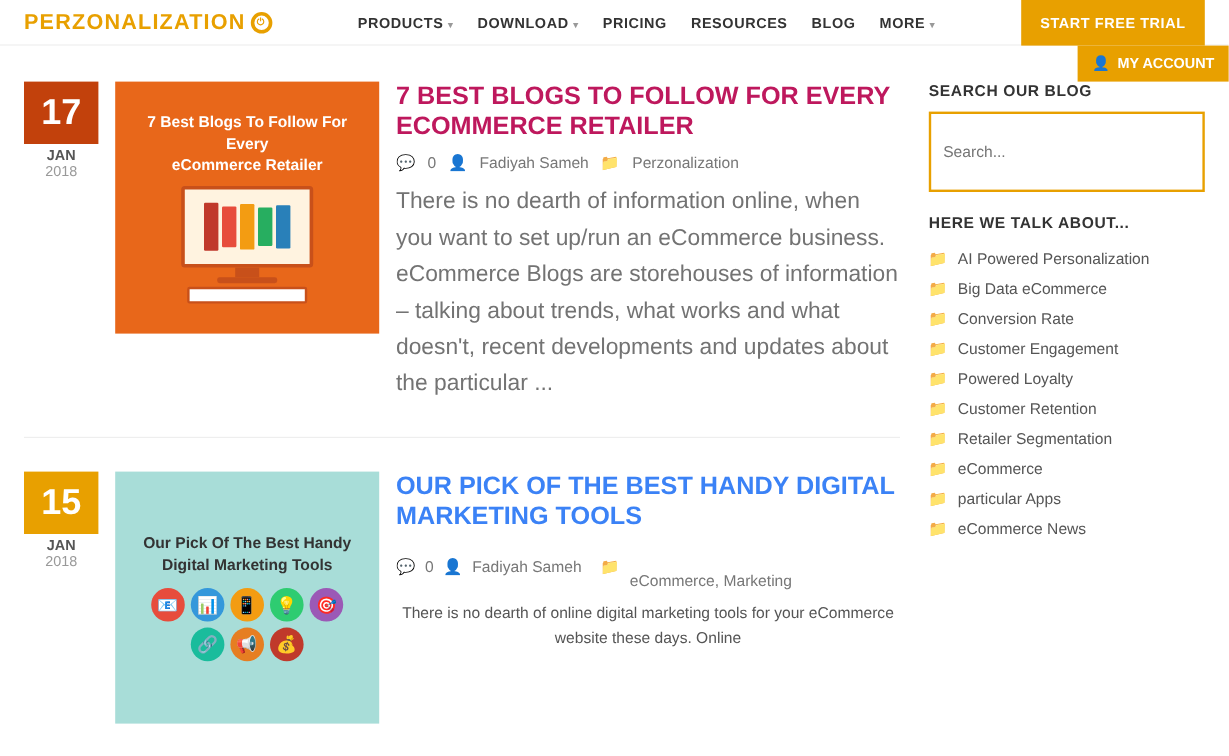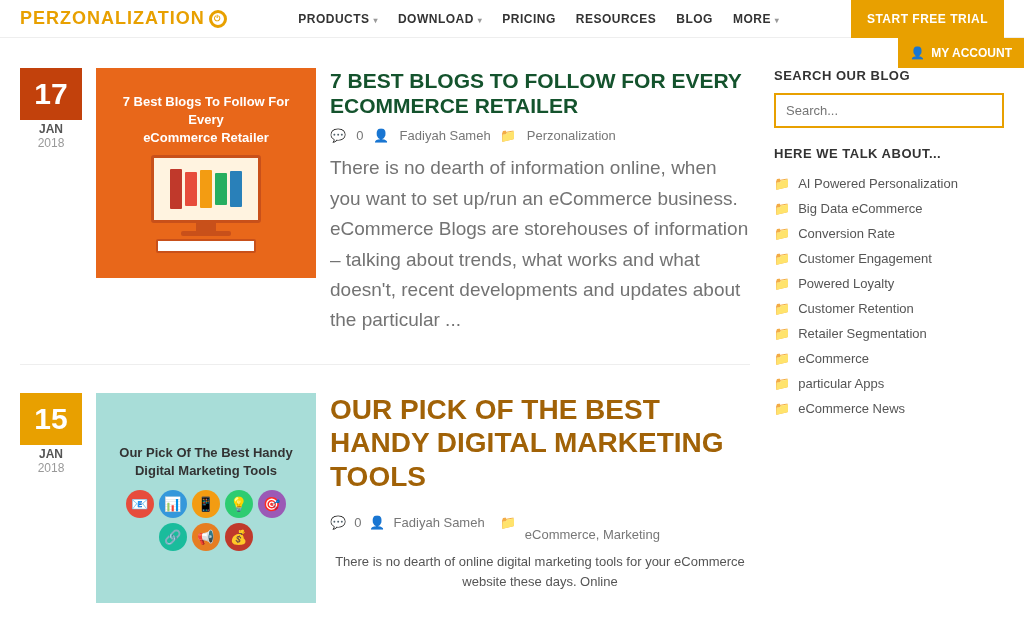--- a/index.html
+++ b/index.html
@@ -57,21 +57,21 @@
             <div style="width:12px;height:32px;background:#27ae60;border-radius:1px;"></div>
             <div style="width:12px;height:36px;background:#2980b9;border-radius:1px;"></div>
           </div>
           <div style="width:20px;height:8px;background:#c8501a;"></div>
           <div style="width:50px;height:5px;background:#c8501a;border-radius:2px;"></div>
           <div style="width:100px;height:14px;background:#fff;border:2px solid #c8501a;border-radius:2px;margin-top:3px;"></div>
         </div>
       </div>
 
       <div style="flex:1;">
-        <h2 style="font-size:21px;font-weight:700;color:#14532d;text-transform:uppercase;line-height:1.2;margin-bottom:10px;cursor:pointer;">7 BEST BLOGS TO FOLLOW FOR EVERY ECOMMERCE RETAILER</h2>
+        <h2 style="font-size:21px;font-weight:700;color:#be185d;text-transform:uppercase;line-height:1.2;margin-bottom:10px;cursor:pointer;">7 BEST BLOGS TO FOLLOW FOR EVERY ECOMMERCE RETAILER</h2>
         <div style="display:flex;align-items:center;gap:10px;font-size:13px;color:#777;margin-bottom:10px;flex-wrap:wrap;">
           <span style="color:#aaa;">💬</span>
           <span>0</span>
           <span style="color:#aaa;">👤</span>
           <span style="cursor:pointer;">Fadiyah Sameh</span>
           <span style="color:#aaa;">📁</span>
           <span style="cursor:pointer;">Perzonalization</span>
         </div>
         <p style="font-size:19px;color:#737373;line-height:1.6;">There is no dearth of information online, when you want to set up/run an eCommerce business. eCommerce Blogs are storehouses of information – talking about trends, what works and what doesn't, recent developments and updates about the particular ...</p>
       </div>
@@ -99,40 +99,40 @@
           <div style="width:28px;height:28px;border-radius:50%;background:#f39c12;display:flex;align-items:center;justify-content:center;font-size:14px;">📱</div>
           <div style="width:28px;height:28px;border-radius:50%;background:#2ecc71;display:flex;align-items:center;justify-content:center;font-size:14px;">💡</div>
           <div style="width:28px;height:28px;border-radius:50%;background:#9b59b6;display:flex;align-items:center;justify-content:center;font-size:14px;">🎯</div>
           <div style="width:28px;height:28px;border-radius:50%;background:#1abc9c;display:flex;align-items:center;justify-content:center;font-size:14px;">🔗</div>
           <div style="width:28px;height:28px;border-radius:50%;background:#e67e22;display:flex;align-items:center;justify-content:center;font-size:14px;">📢</div>
           <div style="width:28px;height:28px;border-radius:50%;background:#c0392b;display:flex;align-items:center;justify-content:center;font-size:14px;">💰</div>
         </div>
       </div>
 
       <div style="flex:1;">
-        <h2 style="font-size:28px;font-weight:700;color:#a16207;text-transform:uppercase;line-height:1.2;margin-bottom:10px;cursor:pointer;">OUR PICK OF THE BEST HANDY DIGITAL MARKETING TOOLS</h2>
+        <h2 style="font-size:21px;font-weight:700;color:#3b82f6;text-transform:uppercase;line-height:1.2;margin-bottom:10px;cursor:pointer;">OUR PICK OF THE BEST HANDY DIGITAL MARKETING TOOLS</h2>
         <div style="display:flex;align-items:center;gap:8px;font-size:13px;color:#777;margin-bottom:10px;flex-wrap:wrap;">
           <span style="color:#aaa;">💬</span>
           <span>0</span>
           <span style="color:#aaa;">👤</span>
           <span style="cursor:pointer;">Fadiyah Sameh</span>
           <br>
           <span style="color:#aaa;">📁</span>
           <span style="cursor:pointer;margin-top:23px;">eCommerce, Marketing</span>
         </div>
         <p style="font-size:13px;color:#555;line-height:1.6;text-align:center;">There is no dearth of online digital marketing tools for your eCommerce website these days. Online</p>
       </div>
     </div>
 
   </div>
 
   <div style="width:230px;flex-shrink:0;padding-top:0;">
     <div>
       <div style="font-size:13px;font-weight:700;color:#333;text-transform:uppercase;letter-spacing:0.5px;margin-bottom:10px;">SEARCH OUR BLOG</div>
-      <input type="text" style="border: 2px solid rgb(232, 160, 0); padding: 8px 10px; width: 100%; font-size: 13px; color: rgb(170, 170, 170); outline: none;" placeholder="Search...">
+      <input type="text" style="border: 2px solid rgb(232, 160, 0); padding: 24px 10px; width: 100%; font-size: 13px; color: rgb(170, 170, 170); outline: none;" placeholder="Search...">
     </div>
 
     <div style="margin-top:18px;">
       <div style="font-size:13px;font-weight:700;color:#333;text-transform:uppercase;letter-spacing:0.5px;margin-bottom:10px;">HERE WE TALK ABOUT...</div>
       <ul style="list-style:none;">
         <li style="display:flex;align-items:center;gap:8px;padding:5px 0;font-size:13px;color:#555;cursor:pointer;">
           <span style="color:#aaa;font-size:13px;">📁</span>
           <span>AI Powered Personalization</span>
         </li>
         <li style="display:flex;align-items:center;gap:8px;padding:5px 0;font-size:13px;color:#555;cursor:pointer;">

